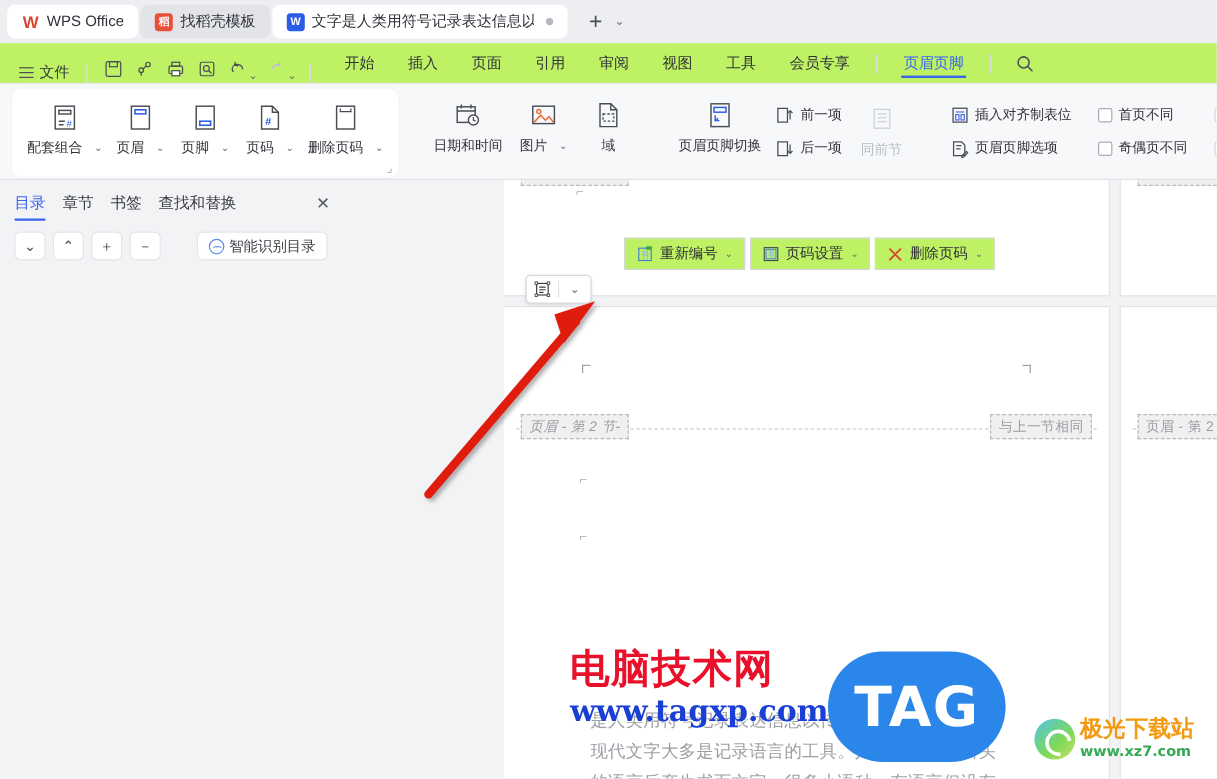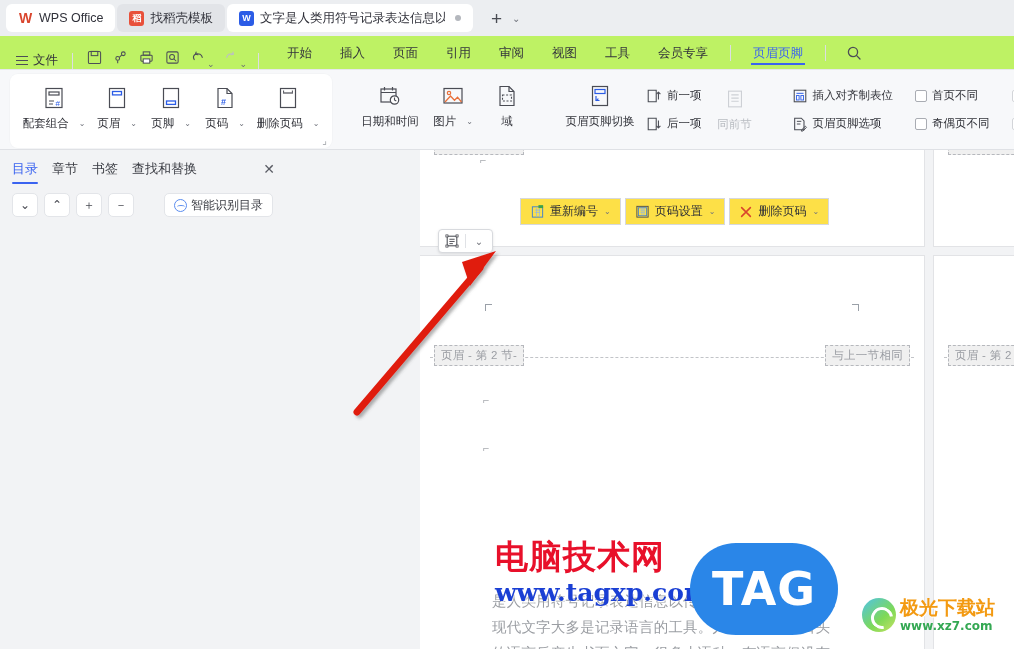--- a/index.html
+++ b/index.html
@@ -252,21 +252,21 @@
 
   .pgtoolbar {
     position: absolute;
     display: flex; align-items: stretch;
     height: 27px;
     z-index: 10;
   }
   .pgbtn {
     display: flex; align-items: center; gap: 5px;
     padding: 0 9px;
-    background: #fde047;
+    background: #bef264;
     border: 1px solid #d6d8dc;
     font-size: 12px; color: #2f3036;
     white-space: nowrap;
     cursor: default;
   }
   .pgbtn + .pgbtn { margin-left: 4px; }
   .pgbtn .pcaret { font-size: 8px; color: #71737b; margin-left: 1px; }
 
   
   .doctext {
@@ -274,21 +274,21 @@
     left: 72px; top: 332px; width: 400px;
     font-family: "DejaVu Sans", "Liberation Sans", sans-serif;
     font-size: 14.5px; line-height: 26px;
     color: #9b9ea3;
     letter-spacing: 0.2px;
   }
 
   
   .wm-tagxp {
     position: absolute; left: 475px; top: 540px;
-    z-index: 40; pointer-events: none; margin-left: 20px;
+    z-index: 40; pointer-events: none;
   }
   .wm-cn {
     font-family: "DejaVu Sans", sans-serif;
     font-size: 33px; font-weight: bold; color: #e8102a;
     letter-spacing: 1px; line-height: 1;
     text-shadow: 1px 1px 0 rgba(255,255,255,0.6);
   }
   .wm-url {
     font-family: "DejaVu Serif", serif;
     font-size: 25px; font-weight: bold; color: #1a3fd4;
@@ -302,21 +302,21 @@
     border-radius: 46px / 46px;
     display: flex; align-items: center; justify-content: center;
     z-index: 41;
   }
   .wm-tagcircle span {
     font-family: "DejaVu Sans", sans-serif;
     font-size: 46px; font-weight: bold; color: #fff; letter-spacing: 1px;
   }
   .wm-xz7 {
     position: absolute; left: 862px; top: 598px;
-    display: flex; align-items: center; gap: 4px; z-index: 42;
+    display: flex; align-items: flex-end; gap: 4px; z-index: 42;
   }
   .wm-xz7-logo {
     width: 34px; height: 34px; border-radius: 50%;
     background: linear-gradient(140deg,#4fc3e8 0%, #7ed957 60%, #c9e265 100%);
     position: relative; flex: 0 0 34px;
   }
   .wm-xz7-logo::after {
     content: ""; position: absolute; left: 9px; top: 9px;
     width: 16px; height: 16px; border-radius: 50%;
     border: 3px solid #ffffff; border-right-color: transparent;
@@ -723,21 +723,21 @@
             </svg>
           <span>删除页码</span>
           <span class="pcaret">⌄</span>
         </div>
       </div>
 
       <div class="page page2">
         <div class="hf-tick" style="left:65px; top:48px;"></div>
         <div class="hf-tick" style="right:65px; top:48px; transform:scaleX(-1);"></div>
         <div class="hf-dashline" style="left:10px; right:10px; top:101px;"></div>
-        <div class="hf-label" style="left:14px; top:89px;">页眉 - 第 2 节-</div>
+        <div class="hf-label" style="left:14px; top:89px;font-style:italic;">页眉 - 第 2 节-</div>
         <div class="hf-label" style="right:14px; top:89px;">与上一节相同</div>
         <div class="pilcrow" style="left:63px; top:138px;">⌐</div>
         <div class="pilcrow" style="left:63px; top:186px;">⌐</div>
 
         <div class="doctext">
           <div>是人类用符号记录表达信息以传之久远的方式和工具。</div>
           <div>现代文字大多是记录语言的工具。人类往往先有口头</div>
           <div>的语言后产生书面文字，很多小语种，有语言但没有</div>
 
         </div>

